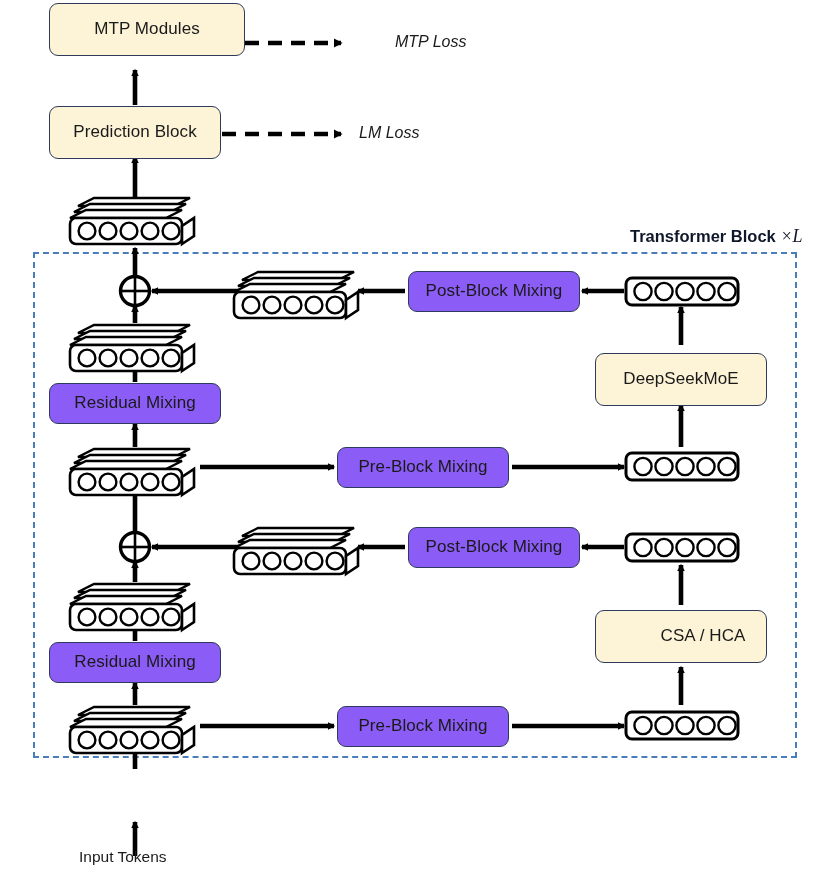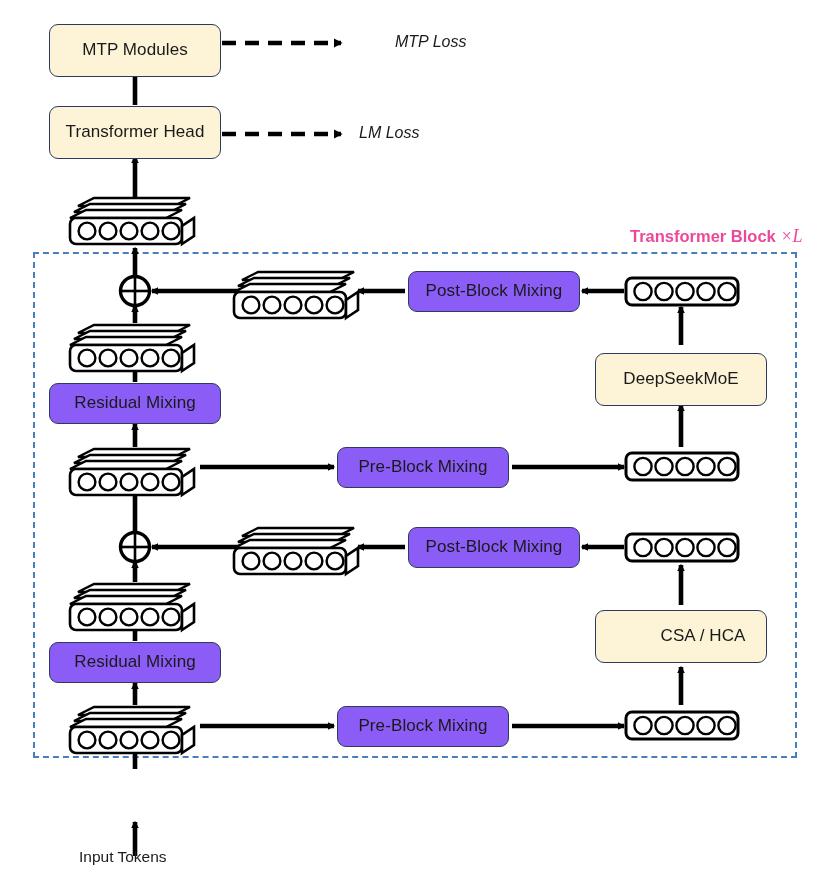--- a/index.html
+++ b/index.html
@@ -50,21 +50,21 @@
   .region {
     position: absolute;
     box-sizing: border-box;
     border: 2px dashed #4a7ebb;
     background: transparent;
   }
   .region-label {
     position: absolute;
     font-size: 16.5px;
     font-weight: bold;
-    color: #ec4899;
+    color: #0f172a;
     white-space: nowrap;
   }
   .region-label .mathvar {
     font-family: "Liberation Serif", serif;
     font-style: italic;
     font-weight: normal;
     font-size: 18px;
   }
   
   .flabel {
@@ -366,23 +366,23 @@
       <g stroke="#000" stroke-width="2.4" fill="#fff">
         <circle cx="19" cy="15.5" r="8.6"></circle>
         <circle cx="40" cy="15.5" r="8.6"></circle>
         <circle cx="61" cy="15.5" r="8.6"></circle>
         <circle cx="82" cy="15.5" r="8.6"></circle>
         <circle cx="103" cy="15.5" r="8.6"></circle>
       </g>
     </svg>
   </div>
 
-  <div class="box cream" style="left:49px; top:24px; width:172px; height:53px;">MTP Modules</div>
-
-  <div class="box cream" style="left:49px; top:106px; width:172px; height:53px;">Transformer Head</div>
+  <div class="box cream" style="left:49px; top:3px; width:196px; height:53px;">MTP Modules</div>
+
+  <div class="box cream" style="left:49px; top:106px; width:172px; height:53px;">Prediction Block</div>
 
   <div class="box gray" style="left:408px; top:271px; width:172px; height:41px;">Post-Block Mixing</div>
 
   <div class="box cream" style="left:595px; top:353px; width:172px; height:53px;">DeepSeekMoE</div>
 
   <div class="box gray" style="left:49px; top:383px; width:172px; height:41px;">Residual Mixing</div>
 
   <div class="box gray" style="left:337px; top:447px; width:172px; height:41px;">Pre-Block Mixing</div>
 
   <div class="box gray" style="left:408px; top:527px; width:172px; height:41px;">Post-Block Mixing</div>

